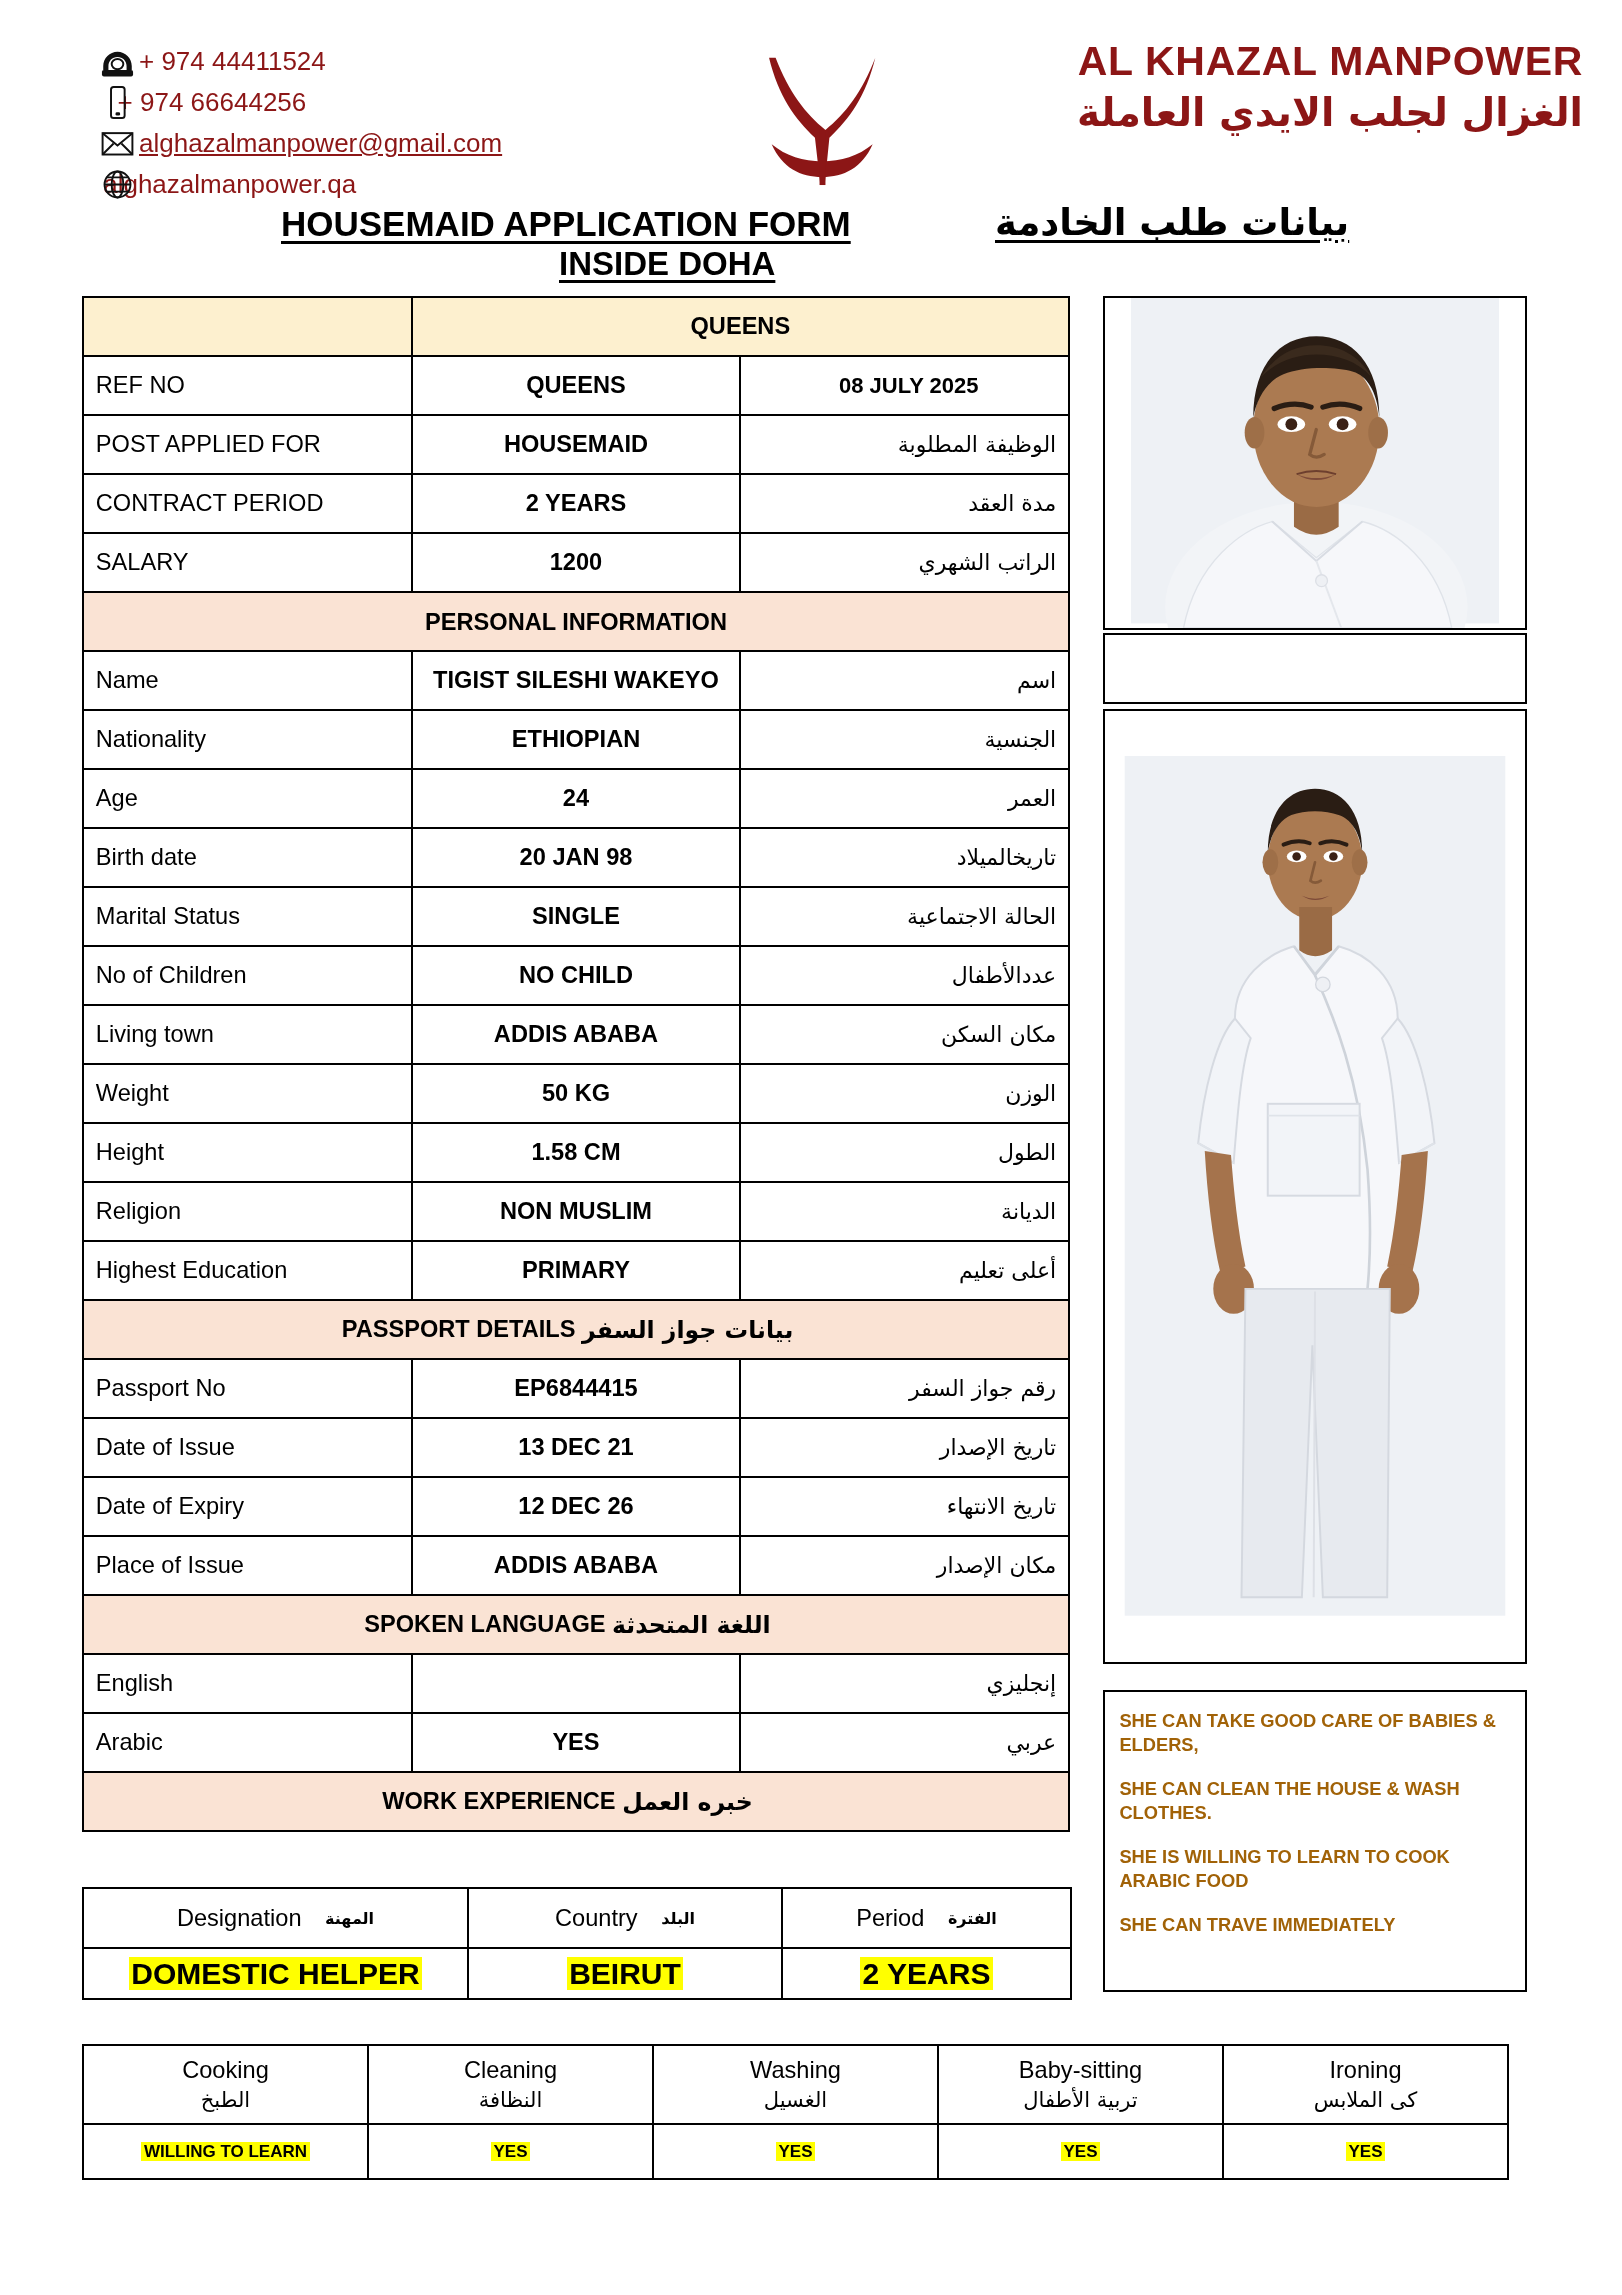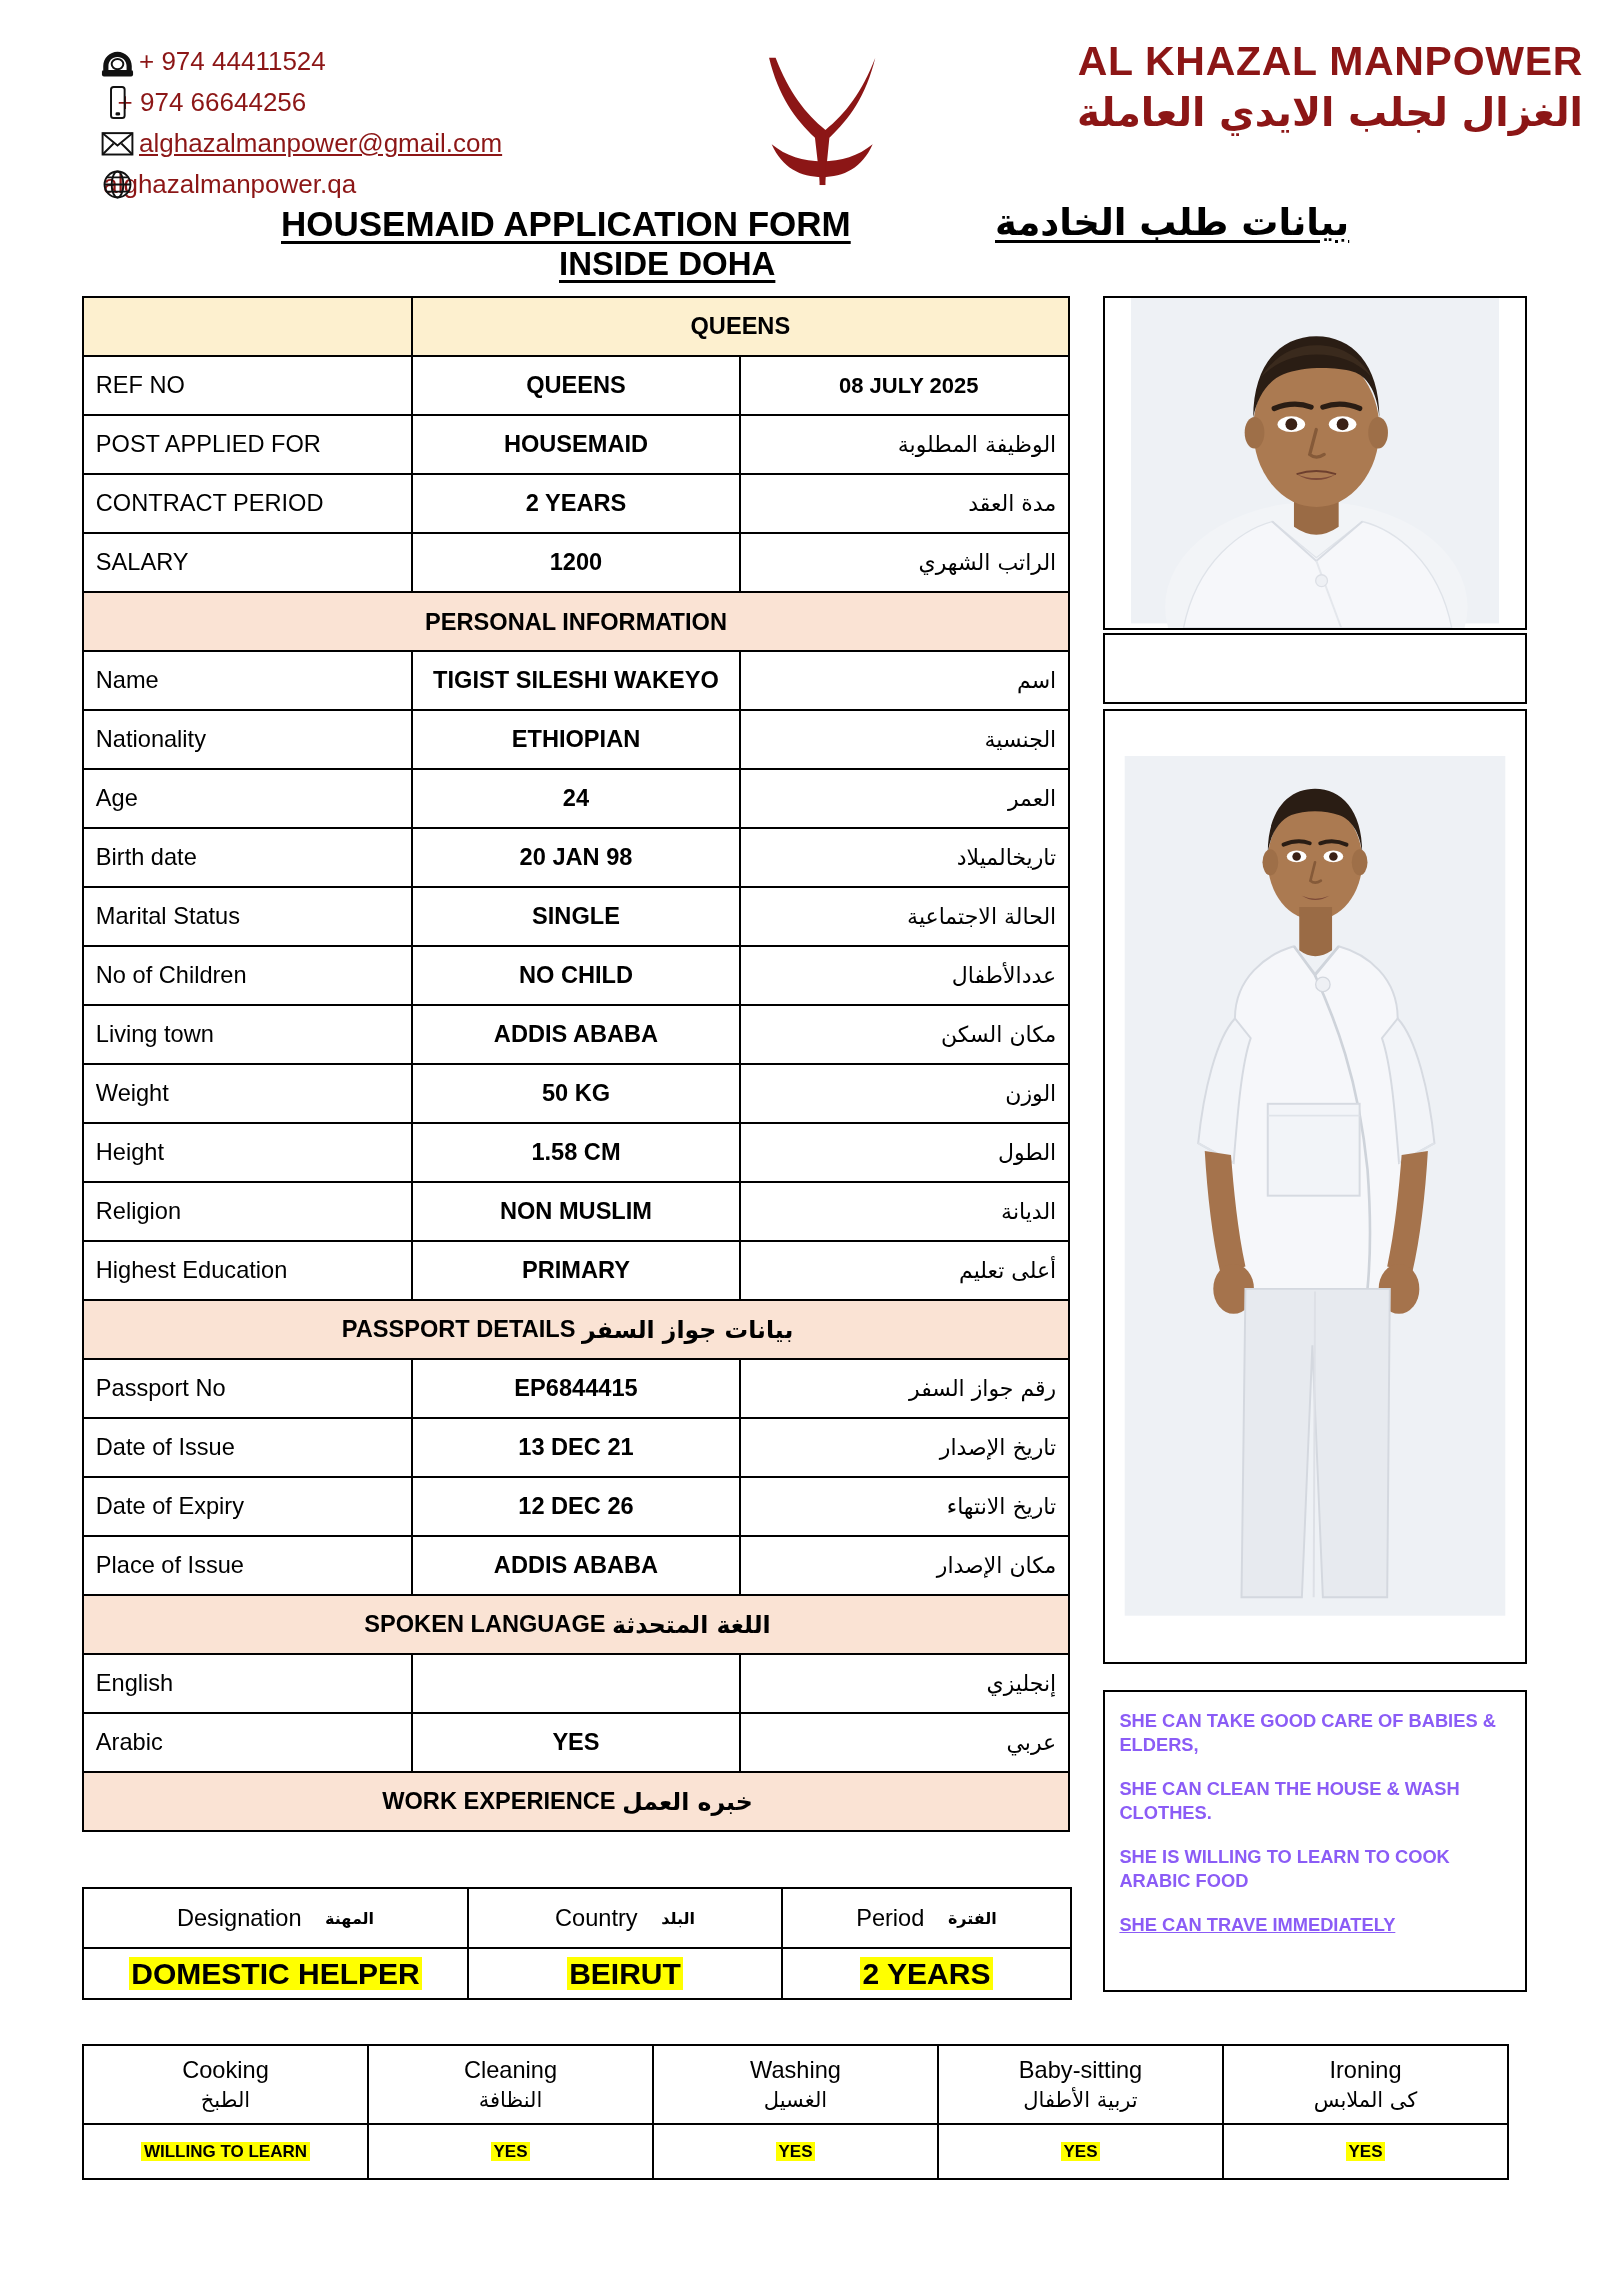--- a/index.html
+++ b/index.html
@@ -63,22 +63,22 @@
   .hl { background:#ffff00; padding:0 2.6px; }
 
   
   .photo-box { position:absolute; border:2.6px solid #000; background:#fff; }
   #photo-head { left:1103px; top:296px; width:424px; height:334px; }
   #photo-blank { left:1103px; top:633px; width:424px; height:71px; }
   #photo-body { left:1103px; top:709px; width:424px; height:955px; }
   .photo-inner { position:absolute; inset:0; overflow:hidden; }
 
   #notes-box { position:absolute; left:1103px; top:1690px; width:424px; height:302px; border:2px solid #000; padding:17px 14.4px; }
-  .note-line { color:#8b5cf6; font-weight:bold; font-size:18.3px; line-height:1.32; margin-bottom:19.6px; }
-  .note-line:last-child { margin-bottom:0;text-decoration:underline; }
+  .note-line { color:#a16207; font-weight:bold; font-size:18.3px; line-height:1.32; margin-bottom:19.6px; }
+  .note-line:last-child { margin-bottom:0; }
 
   
   #skills-table { position:absolute; left:82px; top:2008px; width:1427px; border-collapse:collapse; table-layout:fixed;margin-top:36px; }
   #skills-table td { border:2px solid #000; text-align:center; vertical-align:middle; width:20%; }
   #skills-table td.sk-hdr { height:79px; font-size:23.6px; padding:6.5px 2.6px; }
   #skills-table td.sk-val { height:55px; font-size:17px; font-weight:bold; }
   .sk-ar { display:block; margin-top:3.9px; direction:rtl; font-family:"DejaVu Sans", sans-serif; font-size:21px; }
 </style>
 </head>
 <body>

